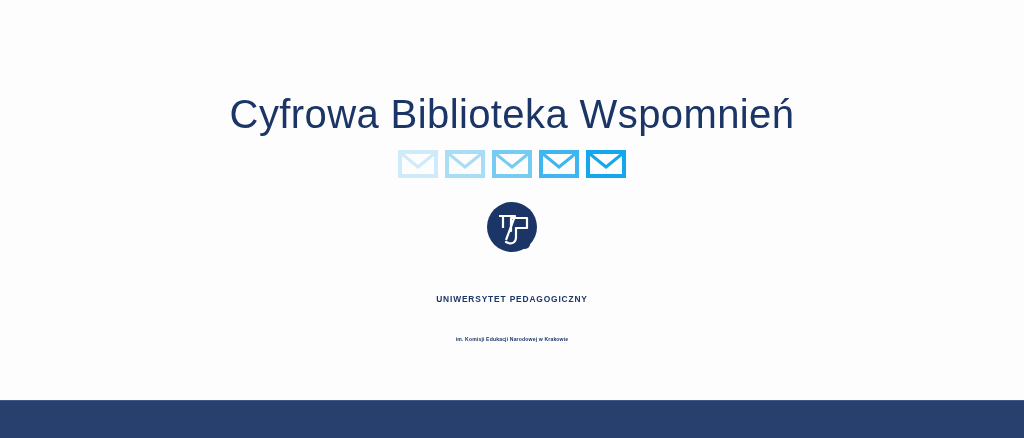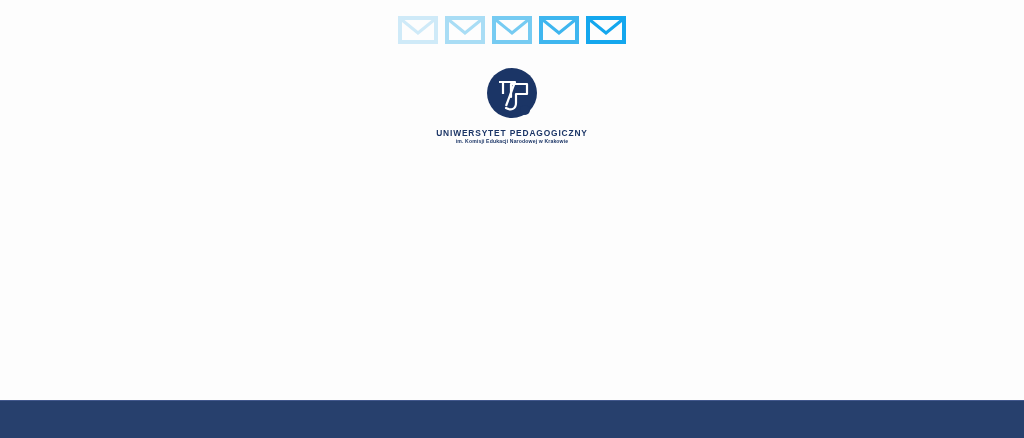--- a/index.html
+++ b/index.html
@@ -66,20 +66,21 @@
     color: #1b3566;
     line-height: 1;
     white-space: nowrap;
   }
 
   .logo-block {
     margin-top: 22px;
     display: flex;
     flex-direction: column;
     align-items: center;
+    gap: 32px;
   }
 
   .logo-mark {
     width: 74px;
     height: 60px;
     display: block;
   }
 
   .logo-name {
     margin-top: 3px;
@@ -113,20 +114,21 @@
     border-top: 1px solid #41578c;
   }
 </style>
 </head>
 <body>
 
 <div class="banner">
 
   <div class="content">
 
+    <div class="headline">Cyfrowa Biblioteka Wspomnień</div>
 
     <div class="envelope-row">
 
       <svg class="envelope" viewBox="0 0 40 28">
         <rect x="2" y="2" width="36" height="24" fill="none" stroke="#cfeaf8" stroke-width="4"></rect>
         <path d="M4 4 L20 17 L36 4" fill="none" stroke="#cfeaf8" stroke-width="3"></path>
       </svg>
 
       <svg class="envelope" viewBox="0 0 40 28">
         <rect x="2" y="2" width="36" height="24" fill="none" stroke="#a9ddf5" stroke-width="4"></rect>

